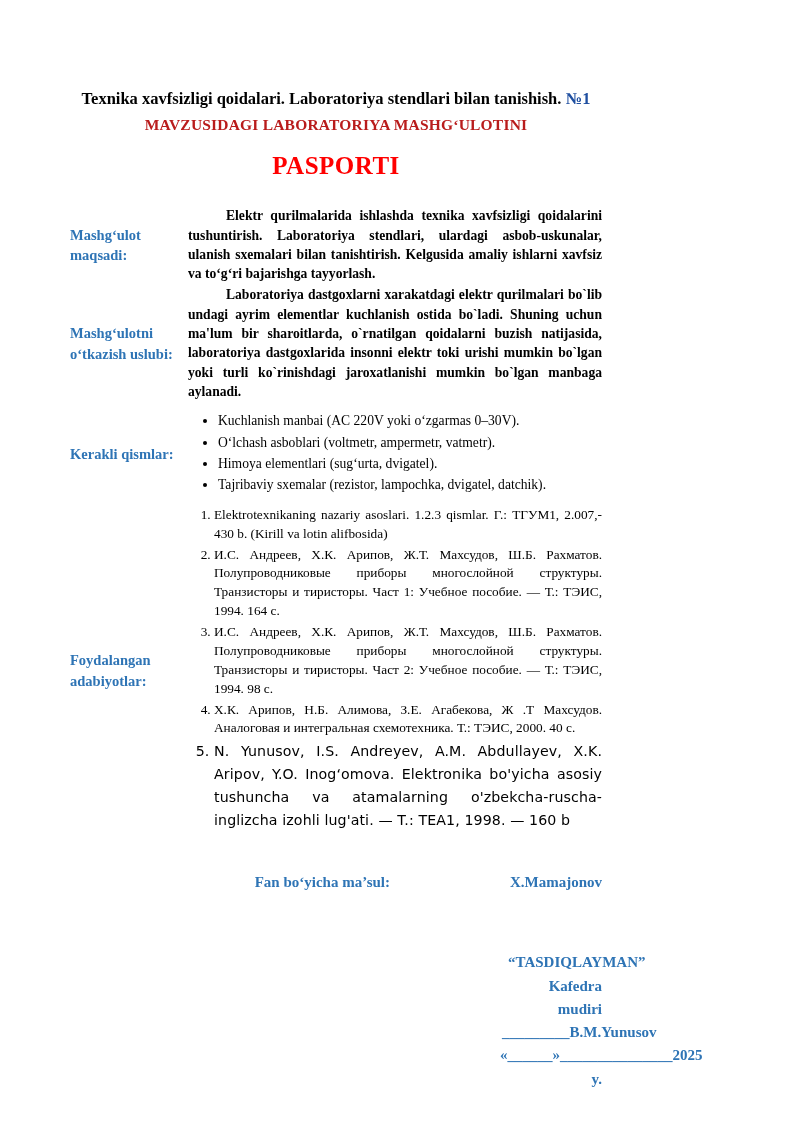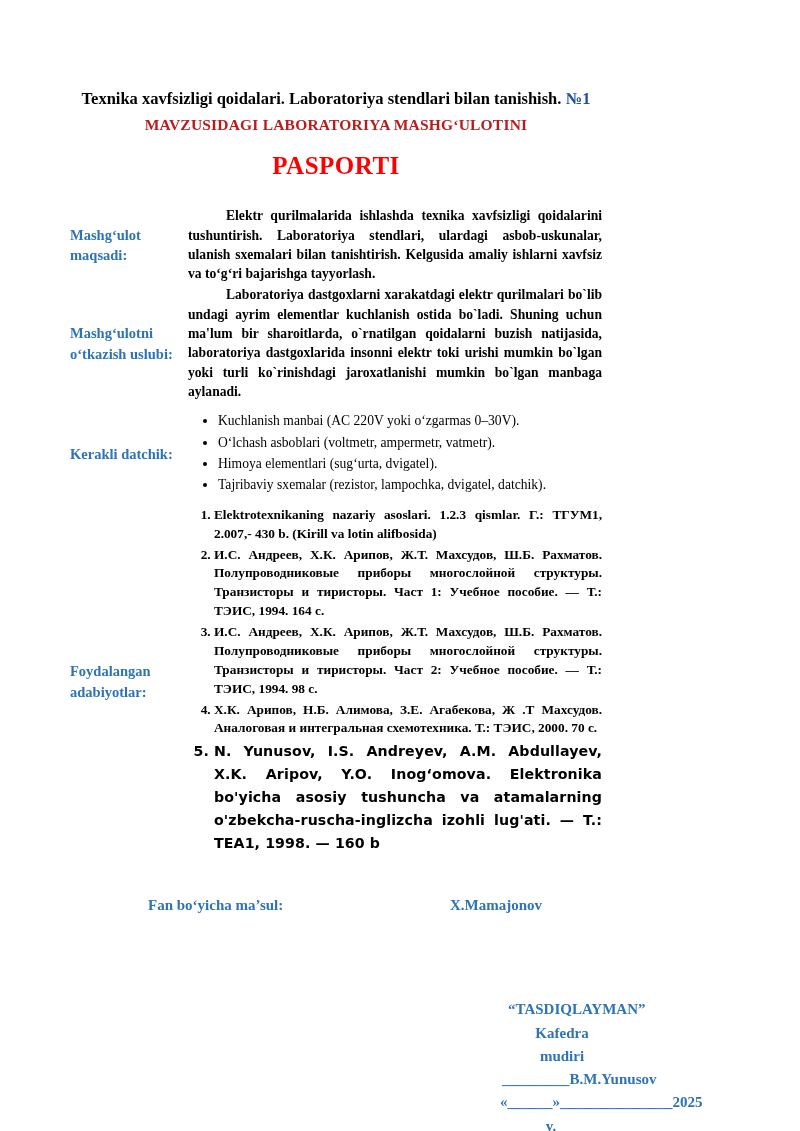--- a/index.html
+++ b/index.html
@@ -94,49 +94,49 @@
   ol.refs {
     margin: 0;
     padding-left: 26px;
     list-style: decimal;
   }
   ol.refs li {
     font-size: 13.3px;
     line-height: 1.42;
     text-align: justify;
     margin-bottom: 2px;
-    font-weight: bold;
   }
   ol.refs li.big {
     font-family: "DejaVu Sans", sans-serif;
     font-size: 14.2px;
     line-height: 1.62;
     letter-spacing: 0.1px;
   }
   .signature-row {
     display: flex;
     margin-top: 40px;
     font-family: "Liberation Serif", serif;
     font-weight: bold;
     font-size: 15px;
     color: #2E74B5;
+    text-align: right;
   }
   .sig-left {
     width: 320px;
     flex: 0 0 320px;
     padding-left: 78px;
     box-sizing: border-box;
   }
   .sig-right {
     flex: 1 1 auto;
     padding-left: 60px;
   }
   .approve {
-    margin-top: 84px;
-    text-align: center;
+    margin-top: 60px;
+    text-align: right;
     padding-left: 430px;
     font-family: "Liberation Serif", serif;
     font-weight: bold;
     font-size: 15px;
     color: #2E74B5;
     line-height: 1.55;
   }
   .approve .l1 { padding-left: 8px; }
   .approve .l2 { padding-left: 22px; }
   .approve .l3 { padding-left: 2px; }
@@ -162,39 +162,39 @@
       <div class="row-label">Mashg‘ulot maqsadi:</div>
       <div class="row-body indent-first">Elektr qurilmalarida ishlashda texnika xavfsizligi qoidalarini tushuntirish. Laboratoriya stendlari, ulardagi asbob-uskunalar, ulanish sxemalari bilan tanishtirish. Kelgusida amaliy ishlarni xavfsiz va to‘g‘ri bajarishga tayyorlash.</div>
     </div>
 
     <div class="row">
       <div class="row-label">Mashg‘ulotni o‘tkazish uslubi:</div>
       <div class="row-body indent-first">Laboratoriya dastgoxlarni xarakatdagi elektr qurilmalari bo`lib undagi ayrim elementlar kuchlanish ostida bo`ladi. Shuning uchun ma'lum bir sharoitlarda, o`rnatilgan qoidalarni buzish natijasida, laboratoriya dastgoxlarida insonni elektr toki urishi mumkin bo`lgan yoki turli ko`rinishdagi jaroxatlanishi mumkin bo`lgan manbaga aylanadi.</div>
     </div>
 
     <div class="row">
-      <div class="row-label">Kerakli datchik:</div>
+      <div class="row-label">Kerakli qismlar:</div>
       <div class="row-body">
         <ul class="bullets">
           <li>Kuchlanish manbai (AC 220V yoki o‘zgarmas 0–30V).</li>
           <li>O‘lchash asboblari (voltmetr, ampermetr, vatmetr).</li>
           <li>Himoya elementlari (sug‘urta, dvigatel).</li>
           <li>Tajribaviy sxemalar (rezistor, lampochka, dvigatel, datchik).</li>
         </ul>
       </div>
     </div>
 
     <div class="row">
       <div class="row-label">Foydalangan adabiyotlar:</div>
       <div class="row-body">
         <ol class="refs">
           <li>Elektrotexnikaning   nazariy  asoslari. 1.2.3  qismlar.          Г.: ТГУМ1, 2.007,- 430 b. (Kirill va lotin alifbosida)</li>
           <li>И.С.  Андреев,  Х.К.  Арипов,  Ж.Т.  Махсудов,  Ш.Б.  Рахматов. Полупроводниковые    приборы    многослойной    структуры. Транзисторы и тиристоры. Част 1: Учебное пособие. — Т.: ТЭИС, 1994.  164 с.</li>
           <li>И.С. Андреев, Х.К. Арипов, Ж.Т. Махсудов, Ш.Б. Рахматов. Полупроводниковые    приборы    многослойной    структуры. Транзисторы и тиристоры. Част 2: Учебное пособие. — Т.: ТЭИС, 1994.  98 с.</li>
-          <li>Х.К. Арипов, Н.Б. Алимова, З.Е. Агабекова, Ж .Т Махсудов. Аналоговая  и интегральная схемотехника. Т.: ТЭИС, 2000. 70 с.</li>
+          <li>Х.К. Арипов, Н.Б. Алимова, З.Е. Агабекова, Ж .Т Махсудов. Аналоговая  и интегральная схемотехника. Т.: ТЭИС, 2000. 40 с.</li>
           <li class="big">N. Yunusov, I.S. Andreyev, A.M. Abdullayev, X.K. Aripov, Y.O. Inog‘omova. Elektronika bo'yicha asosiy tushuncha va atamalarning o'zbekcha-ruscha-inglizcha izohli  lug'ati. — T.: TEA1,  1998.  —  160 b</li>
         </ol>
       </div>
     </div>
 
   </div>
 
   <div class="signature-row">
     <div class="sig-left">Fan bo‘yicha ma’sul:</div>
     <div class="sig-right">X.Mamajonov</div>

